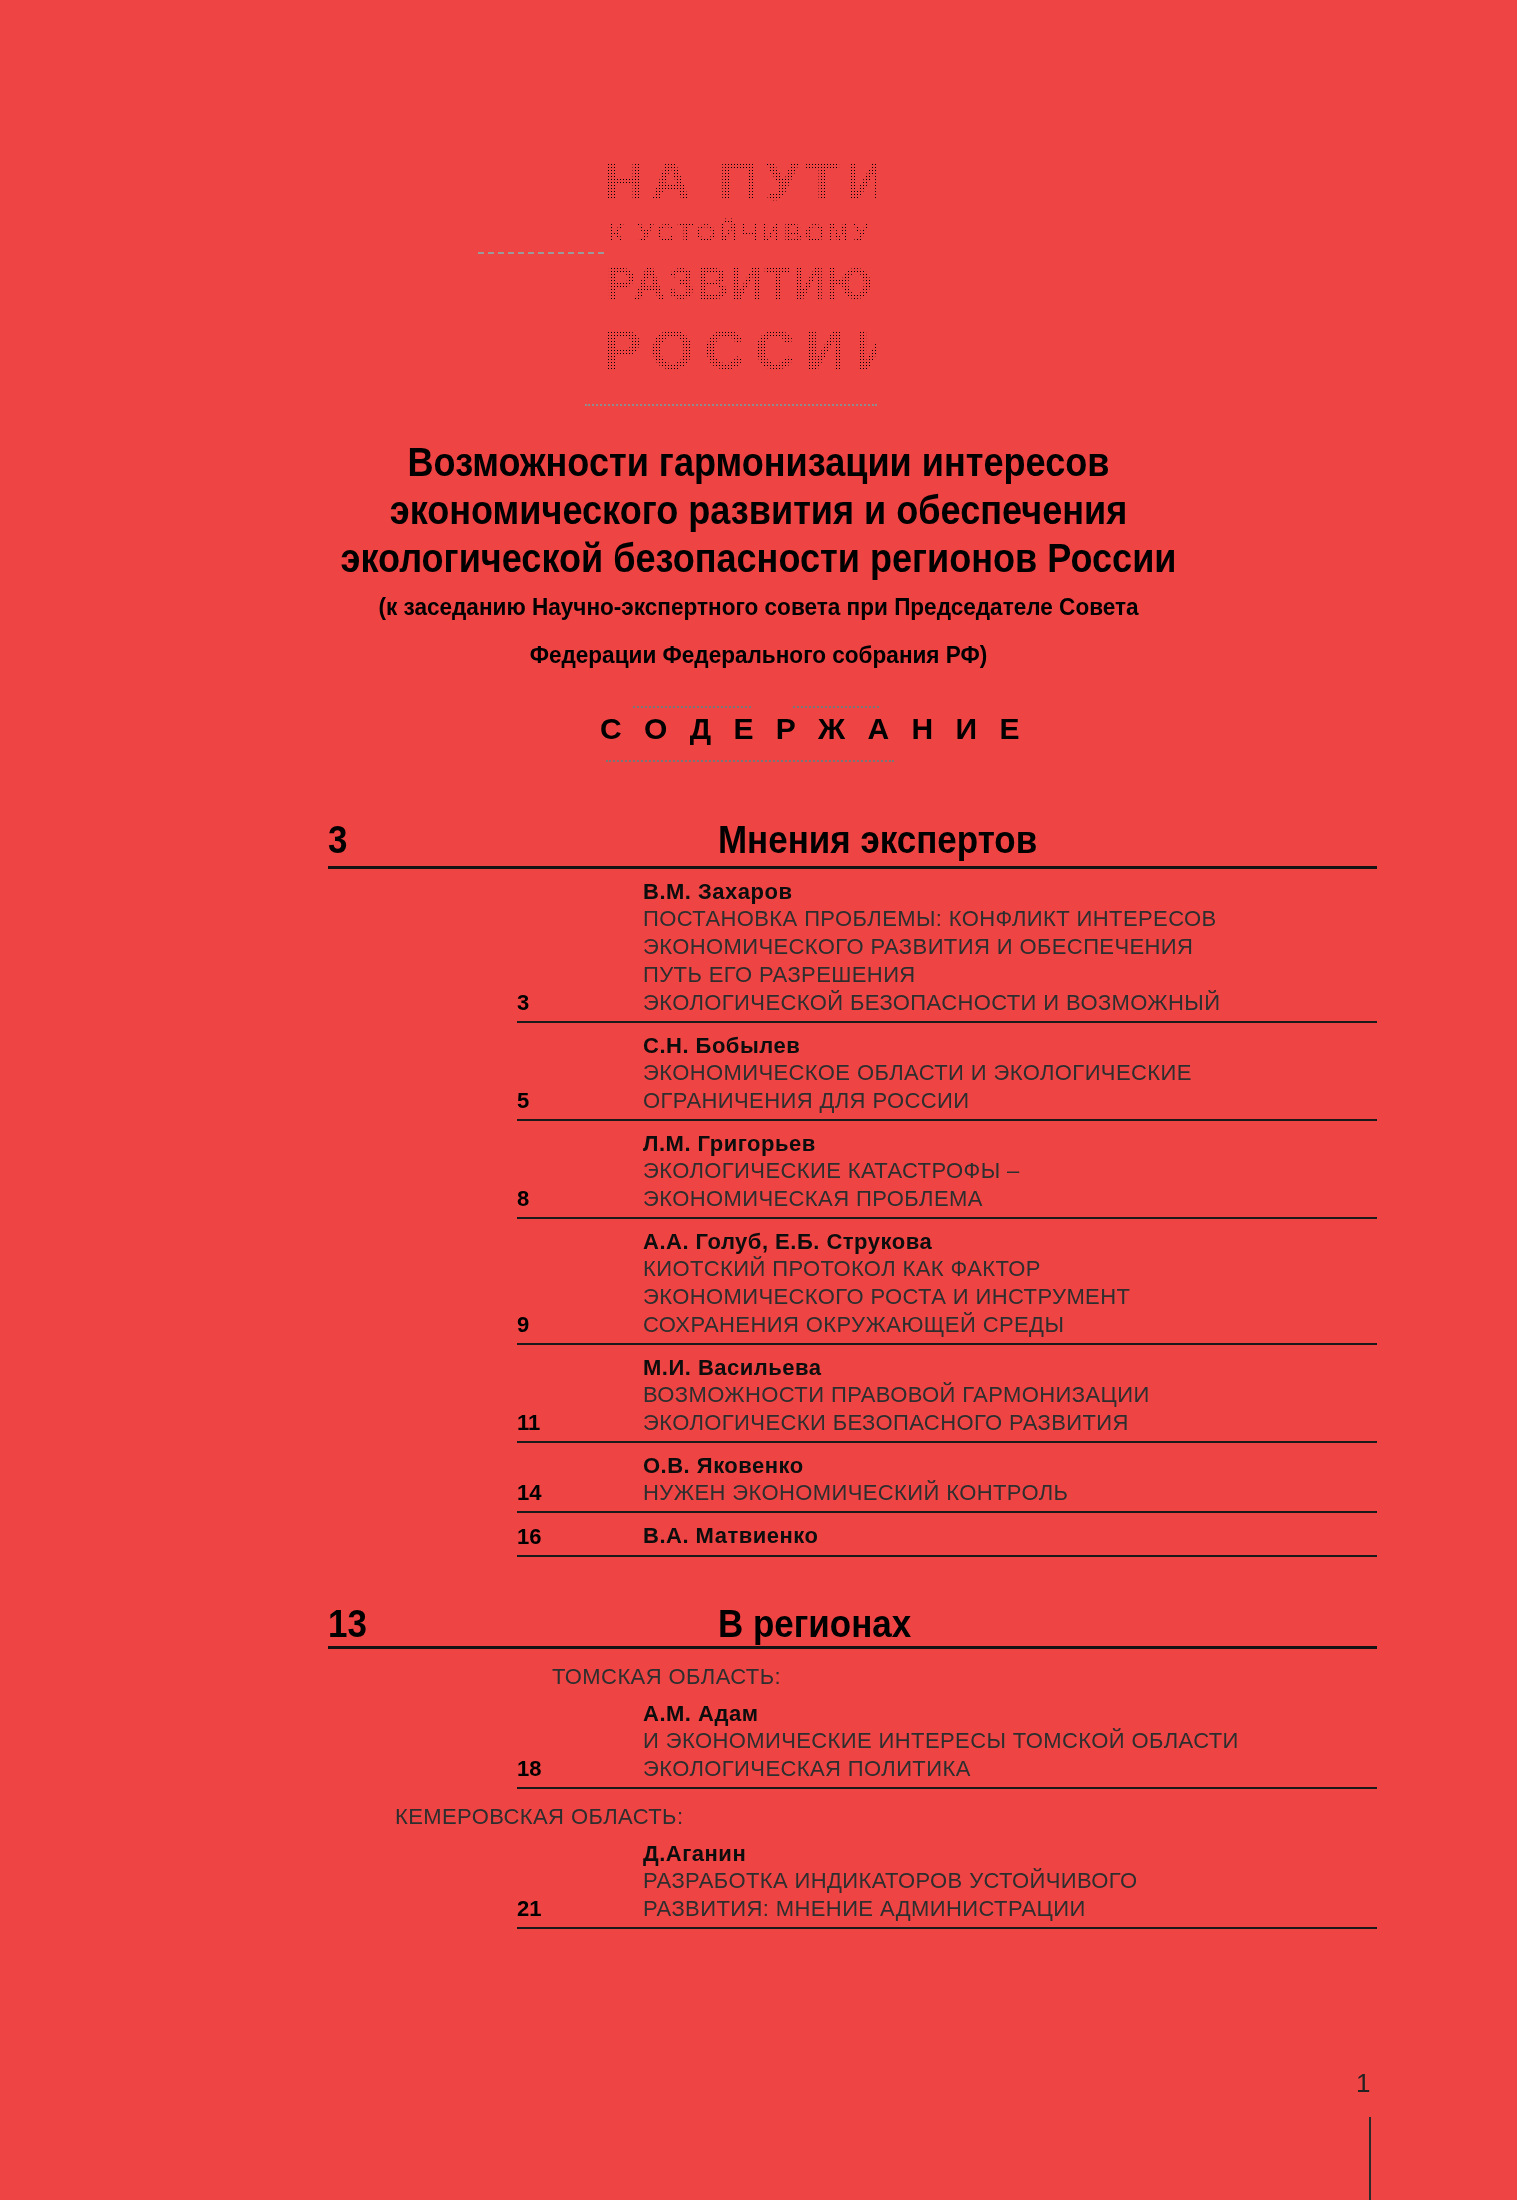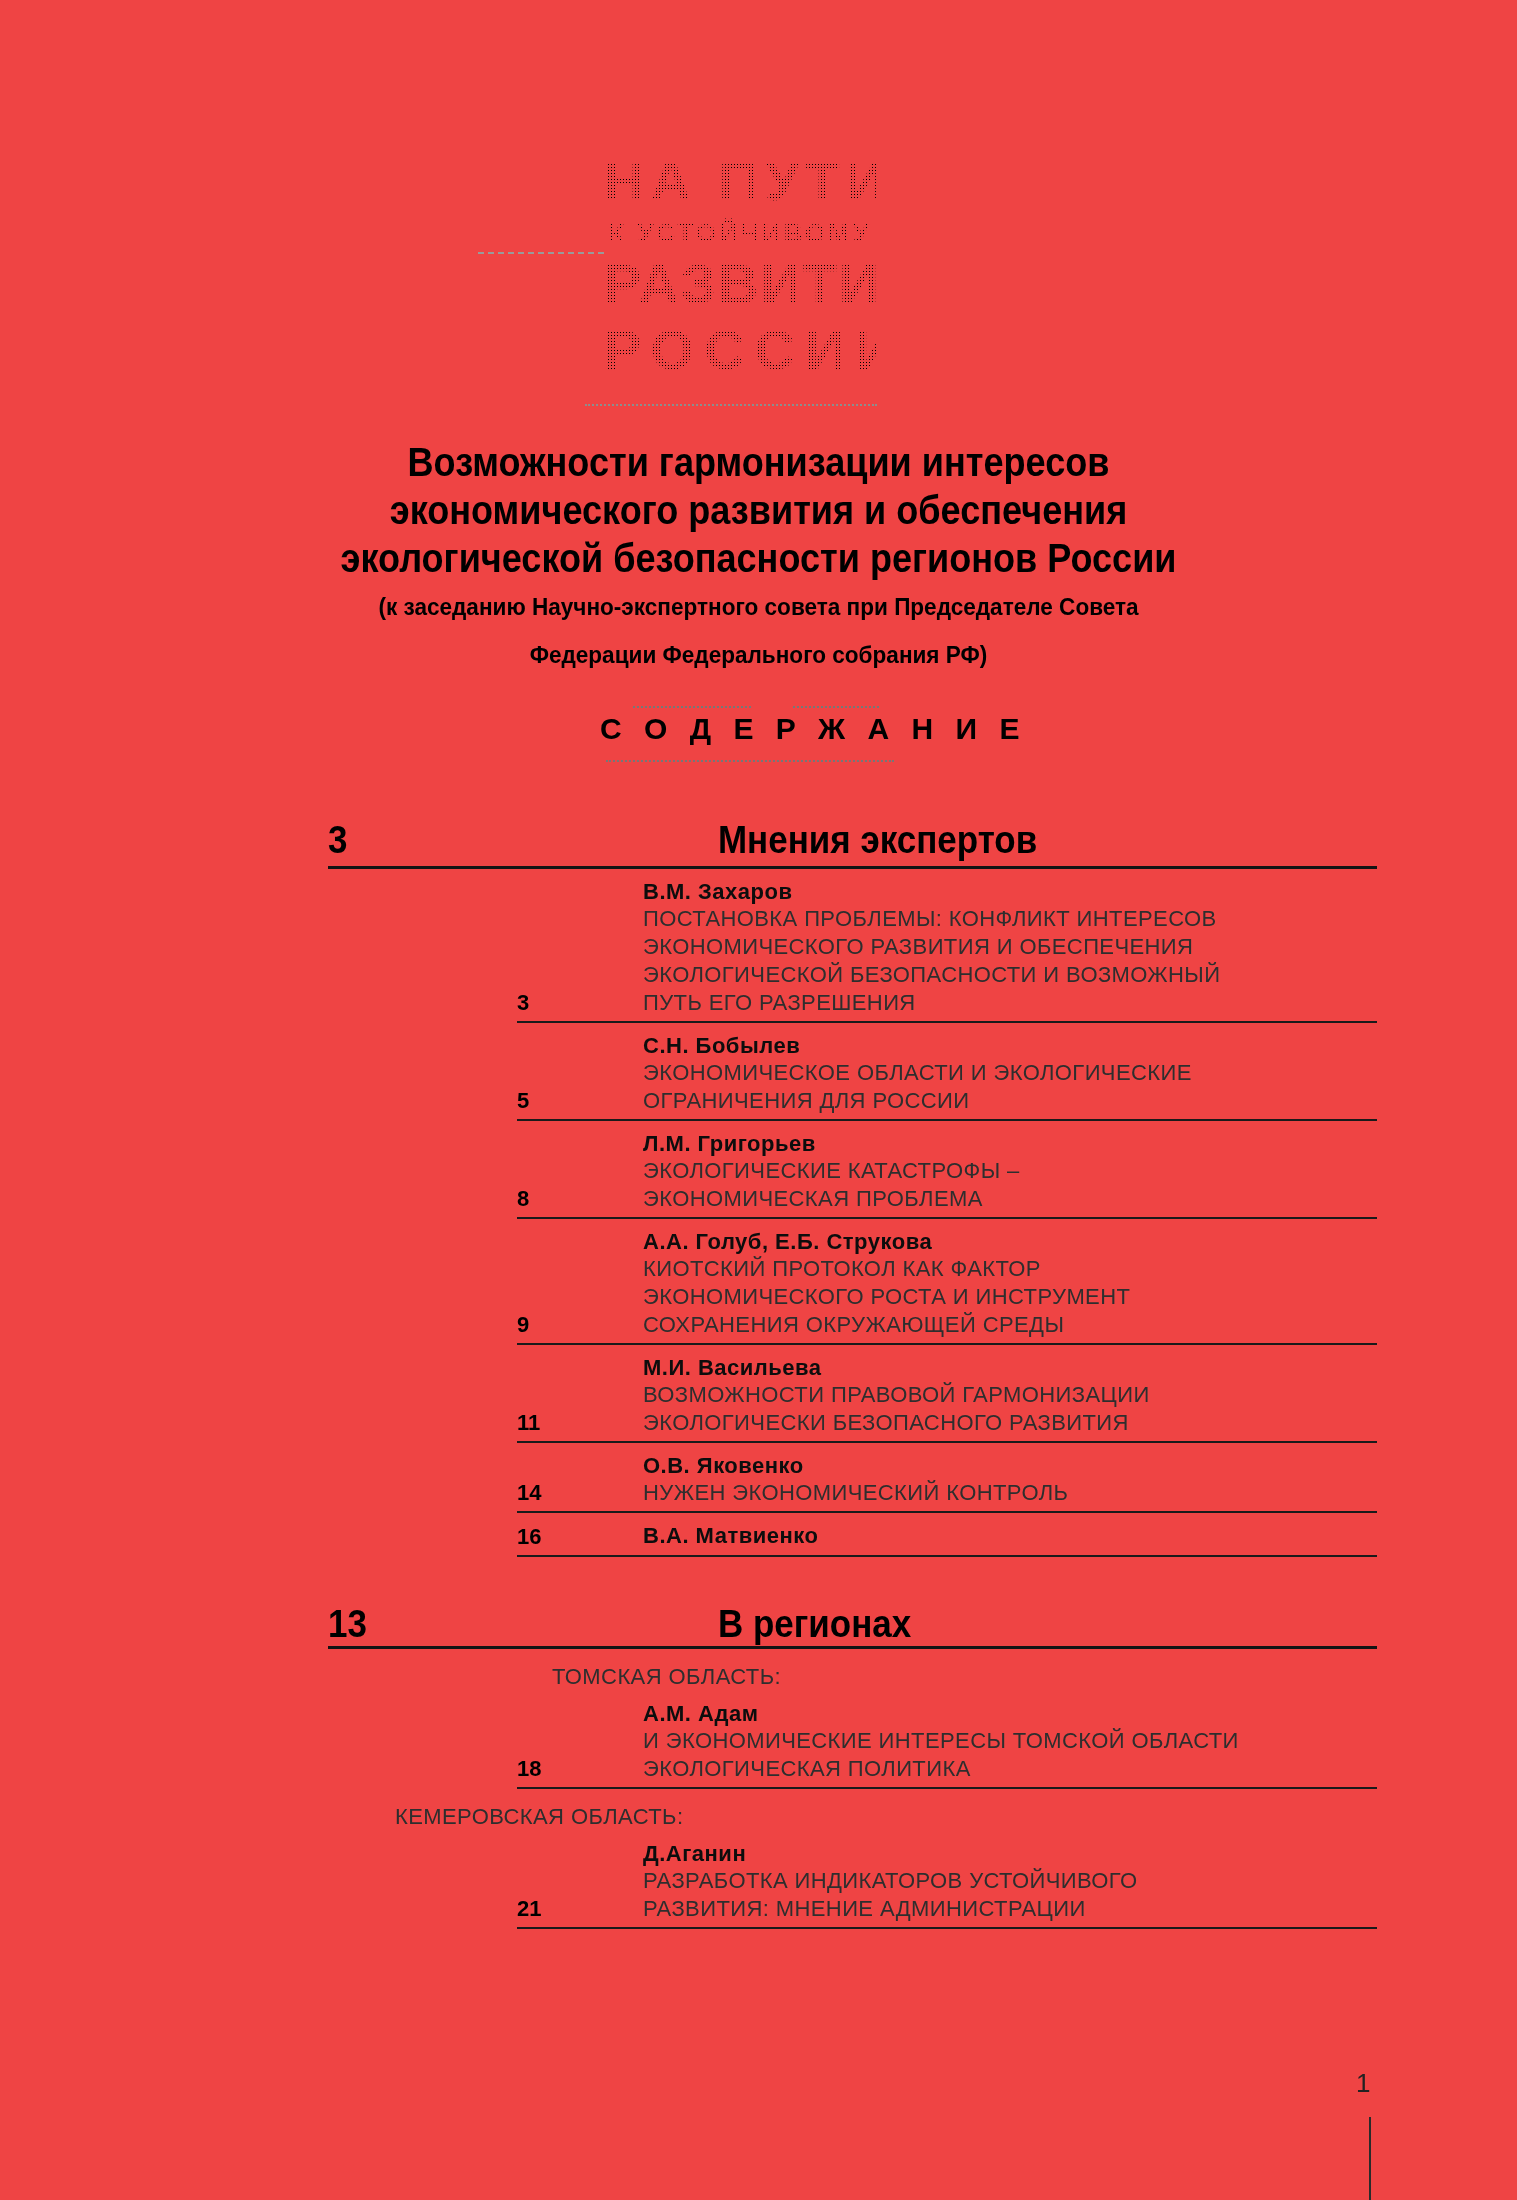--- a/index.html
+++ b/index.html
@@ -21,21 +21,21 @@
     background-size:3px 3px;
     -webkit-background-clip:text;
     background-clip:text;
     white-space:nowrap;
   }
   @supports not ((-webkit-background-clip:text) or (background-clip:text)){
     .logo-line{color:#777;background:none;}
   }
   .logo-l1{font-size:56px;line-height:66px;letter-spacing:6px;}
   .logo-l2{font-size:26px;line-height:38px;letter-spacing:3px;}
-  .logo-l3{font-size:56px;line-height:64px;letter-spacing:2px;}
+  .logo-l3{font-size:44px;line-height:64px;letter-spacing:2px;}
   .logo-l4{font-size:56px;line-height:68px;letter-spacing:10px;}
   .logo-leader{position:absolute;left:478px;top:252px;width:126px;border-top:2px dashed #9a9a9a;}
   .logo-underline{position:absolute;left:585px;top:404px;width:292px;border-top:2px dotted #8d8d8d;}
 
   
   .title-block{
     position:absolute;left:0;right:0;top:438px;
     text-align:center;font-weight:bold;color:#000;
     font-size:41px;line-height:48px;
     transform:scaleX(0.88);transform-origin:50% 0;
@@ -142,22 +142,22 @@
         <span class="section-number">3</span>
         <span class="section-title">Мнения экспертов</span>
       </div>
 
       <div class="entry">
         <span class="entry-page">3</span>
         <span class="entry-body">
           <span class="entry-authors">В.М. Захаров</span>
           <span class="entry-title-line">ПОСТАНОВКА ПРОБЛЕМЫ: КОНФЛИКТ ИНТЕРЕСОВ</span>
           <span class="entry-title-line">ЭКОНОМИЧЕСКОГО РАЗВИТИЯ И ОБЕСПЕЧЕНИЯ</span>
+          <span class="entry-title-line">ПУТЬ ЕГО РАЗРЕШЕНИЯ</span>
           <span class="entry-title-line">ЭКОЛОГИЧЕСКОЙ БЕЗОПАСНОСТИ И ВОЗМОЖНЫЙ</span>
-          <span class="entry-title-line">ПУТЬ ЕГО РАЗРЕШЕНИЯ</span>
         </span>
       </div>
 
       <div class="entry">
         <span class="entry-page">5</span>
         <span class="entry-body">
           <span class="entry-authors">С.Н. Бобылев</span>
           <span class="entry-title-line">ЭКОНОМИЧЕСКОЕ ОБЛАСТИ И ЭКОЛОГИЧЕСКИЕ</span>
           <span class="entry-title-line">ОГРАНИЧЕНИЯ ДЛЯ РОССИИ</span>
         </span>

